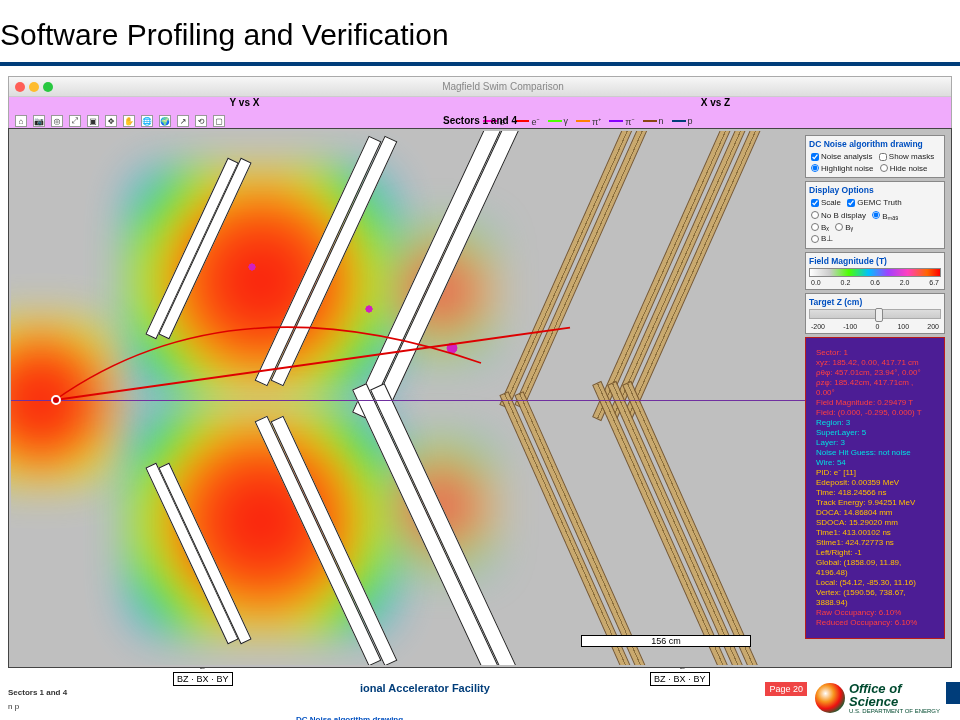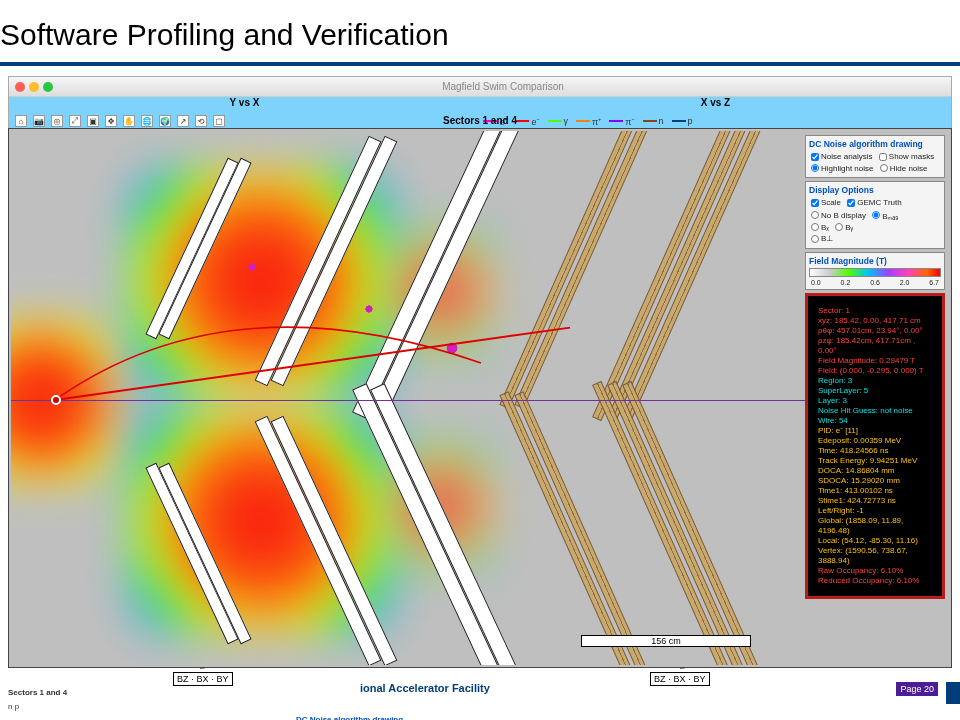--- a/index.html
+++ b/index.html
@@ -1,19 +1,19 @@
 <!DOCTYPE html>
 <html><head>
 <meta charset="utf-8">
 <style>
 *{box-sizing:border-box;margin:0;padding:0;font-family:Arial,Helvetica,sans-serif}
 body{width:960px;height:720px;background:#fff;overflow:hidden;position:relative}
 .slide-title{font-size:30px;font-weight:400;text-align:left;padding:18px 0 10px;color:#000}
 .title-divider{height:4px;background:#003d7a;margin:0 0 8px}
-.app-window{position:absolute;left:8px;top:76px;width:944px;height:88px;background:#7dd3fc;border:1px solid #aaa}
+.app-window{position:absolute;left:8px;top:76px;width:944px;height:88px;background:#f0abfc;border:1px solid #aaa}
 .window-titlebar{height:20px;background:linear-gradient(#f7f7f7,#ddd);display:flex;align-items:center;padding:0 6px;border-bottom:1px solid #ccc;font-size:10px;color:#666}
 .mac-btns{display:flex;gap:4px;margin-right:8px}
 .mac-btn{width:10px;height:10px;border-radius:50%}
 .mac-red{background:#ff5f57}
 .mac-yel{background:#febc2e}
 .mac-grn{background:#28c840}
 .window-titlebar .spacer{flex:1}
 .window-titlebar .title{color:#888}
 .plot-labels{display:flex;height:15px;font-size:10px;font-weight:700}
 .plot-labels span{flex:1;text-align:center}
@@ -37,27 +37,27 @@
 .side-panels{position:absolute;right:4px;top:4px;width:140px;display:flex;flex-direction:column;gap:3px}
 .panel{background:#f4f4f4;border:1px solid #888;padding:3px;font-size:8px}
 .panel .panel-title{color:#0050c0;font-weight:700;font-size:8.5px;margin-bottom:2px}
 .panel label{display:inline-flex;align-items:center;gap:2px;font-size:8px;color:#222;margin:1px 2px}
 .panel input[type=checkbox],.panel input[type=radio]{width:8px;height:8px}
 .axis-ticks{display:flex;justify-content:space-between;font-size:7px;color:#222;padding:2px 2px 0}
 .gradient-bar{height:9px;background:linear-gradient(90deg,#e0e0e0 0%,#e8e865 10%,#8bff4a 20%,#00e6a0 30%,#00bfff 45%,#4060ff 55%,#8800ff 65%,#ff00c0 75%,#ff4400 85%,#ff0000 100%);border:1px solid #888}
 .field-bar{height:9px;background:linear-gradient(90deg,#fff 0%,#ccc 15%,#4cff00 30%,#00c0ff 45%,#a040ff 60%,#ff40c0 75%,#ff6600 90%,#ff0000 100%);border:1px solid #888}
 .slider-line{position:relative;height:10px;background:linear-gradient(#ddd,#ccc);border:1px solid #aaa;margin:2px 0}
 .slider-knob{position:absolute;top:-2px;width:8px;height:14px;background:#eee;border:1px solid #888;border-radius:2px}
-.terminal{background:#000000;color:#0ff;font:8px monospace;padding:10px;line-height:1.25;min-height:190px;border:3px solid #b91c1c}
+.terminal{background:#4c1d95;color:#0ff;font:8px monospace;padding:10px;line-height:1.25;min-height:190px;border:1px solid #b91c1c}
 .terminal .red{color:#ff4040}
 .terminal .yellow{color:#ffc000}
 .terminal .cyan{color:#00e0e0}
 .bottom-bar{position:absolute;bottom:0;left:0;right:0;height:38px;display:flex;align-items:flex-start;font-size:11px}
 .bottom-bar .facility{color:#003d7a;font-weight:700;margin-left:360px}
-.bottom-bar .page-badge{margin-left:auto;margin-right:8px;font-size:9px;background:#4c1d95;color:#fff;padding:2px 4px}
+.bottom-bar .page-badge{margin-left:auto;margin-right:8px;font-size:9px;background:#ef4444;color:#fff;padding:2px 4px}
 .office-logo{display:flex;align-items:center;gap:4px;margin-right:6px}
 .office-swirl{width:30px;height:30px;border-radius:50%;background:radial-gradient(circle at 35% 35%,#fff 0%,#f7941d 30%,#e11 55%,#006838 80%);position:relative}
 .office-text{font-size:9px;line-height:1}
 .office-text .big{font-size:13px;font-style:italic;font-weight:700;color:#004a2f}
 .office-text .small{font-size:6px;color:#004a2f}
 .blue-end{width:14px;height:22px;background:#003d7a}
 .bg-bits{position:absolute;font-size:8px;color:#333}
 .bg-box{position:absolute;border:1px solid #000;font-size:9px;padding:1px 3px;background:#fff}
 .purple-dots{position:absolute;width:12px;height:12px;background:radial-gradient(circle,#d020c0 0 40%,transparent 45%)}
 </style>
@@ -242,20 +242,33 @@
       </div>
       <div class="panel">
         <div class="panel-title">Field Magnitude (T)</div>
         <div class="field-bar"></div>
         <div class="axis-ticks">
             <span>0.0</span>
             <span>0.2</span>
             <span>0.6</span>
             <span>2.0</span>
             <span>6.7</span>
+          </div>
+      </div>
+      <div class="panel">
+        <div class="panel-title">Target Z (cm)</div>
+        <div class="slider-line">
+            <div class="slider-knob" style="left:50%"></div>
+          </div>
+        <div class="axis-ticks">
+            <span>-200</span>
+            <span>-100</span>
+            <span>0</span>
+            <span>100</span>
+            <span>200</span>
           </div>
       </div>
       <div class="terminal" id="term">
           <div class="red">Sector: 1</div>
           <div class="red">xyz: 185.42, 0.00, 417.71 cm</div>
           <div class="red">ρθφ: 457.01cm, 23.94°, 0.00°</div>
           <div class="red">ρzφ: 185.42cm, 417.71cm , 0.00°</div>
           <div class="red">Field Magnitude: 0.29479 T</div>
           <div class="red">Field: (0.000, -0.295, 0.000) T</div>
           <div class="cyan">Region: 3</div>
@@ -278,14 +291,22 @@
           <div class="red">Raw Occupancy: 6.10%</div>
           <div class="red">Reduced Occupancy: 6.10%</div>
         </div>
     </div>
   </div>
 </div>
 
 <div class="bottom-bar">
   <span class="facility">ional Accelerator Facility</span>
   <span class="page-badge">Page 20</span>
+  <div class="office-logo">
+    <div class="office-swirl"></div>
+    <div class="office-text">
+      <div class="big">Office of</div>
+      <div class="big">Science</div>
+      <div class="small">U.S. DEPARTMENT OF ENERGY</div>
+    </div>
+  </div>
   <div class="blue-end"></div>
 </div>
 
 </body></html>

